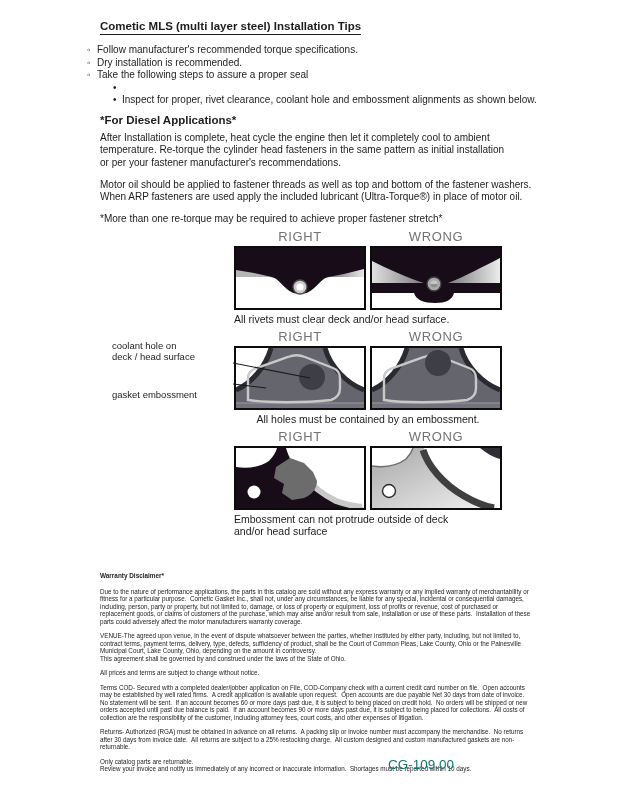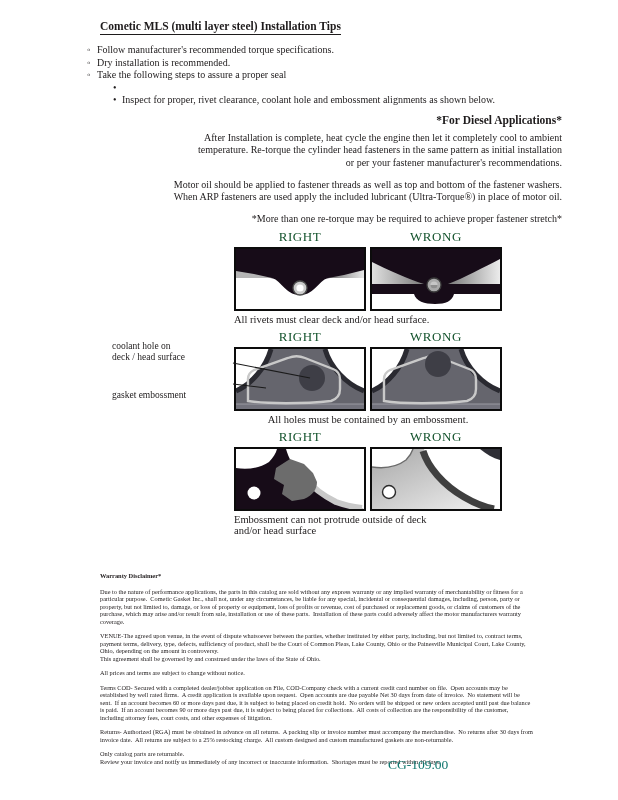--- a/index.html
+++ b/index.html
@@ -1,47 +1,47 @@
 <!DOCTYPE html>
 <html><head>
 <meta charset="utf-8">
 <style>
   html,body { margin:0; padding:0; background:#ffffff; }
   .page {
     position:relative; width:618px; height:800px; background:#ffffff;
-    font-family:Liberation Serif, serif; color:#1e1b1c; overflow:hidden;
+    font-family:Liberation Sans, sans-serif; color:#1e1b1c; overflow:hidden;
   }
   .pre { white-space:pre-wrap; }
 
   
   .title {
     position:absolute; left:100px; top:20px;
     font-size:11.5px; font-weight:bold;
     border-bottom:1.6px solid #1e1b1c; padding-bottom:2px;
   }
 
   
   .bullets { position:absolute; left:87px; top:44px; width:470px; font-size:10px; line-height:12.6px; }
   .b-row { display:flex; }
   .b-row .marker { width:10px; flex:0 0 10px; }
   .b-row.sub { margin-left:26px; }
   .b-row.sub .marker { width:9px; flex:0 0 9px; }
 
   
-  .diesel { position:absolute; left:100px; top:114px; width:462px; font-size:10px; line-height:12.2px;text-align:right; }
+  .diesel { position:absolute; left:100px; top:114px; width:462px; font-size:10px; line-height:12.2px; }
   .diesel h2 { margin:0 0 6px 0; font-size:11.5px; font-weight:bold; }
   .diesel p { margin:0 0 10px 0; }
 
   
   .diag-row { position:absolute; left:234px; width:268px; }
   .diag-row.r1 { top:229px; }
   .diag-row.r2 { top:329px; }
   .diag-row.r3 { top:429px; }
   .diag-labels { display:flex; gap:4px; margin-bottom:2px; }
-  .diag-labels span { width:132px; text-align:center; font-size:13px; letter-spacing:0.6px; color:#14532d; }
+  .diag-labels span { width:132px; text-align:center; font-size:13px; letter-spacing:0.6px; color:#737373; }
   .diag-panels { display:flex; gap:4px; }
   .panel { width:132px; height:64px; border:2px solid #0c0c0c; box-sizing:border-box; background:#fff; }
   .panel svg { display:block; width:100%; height:100%; }
   .diag-caption { font-size:10.5px; margin-top:3px; }
   .diag-caption.center { text-align:center; }
 
   
   .callouts { position:absolute; left:112px; top:341px; width:118px; text-align:left;
               font-size:9.5px; line-height:10.5px; }
   .callouts .c2 { margin-top:28px; }

